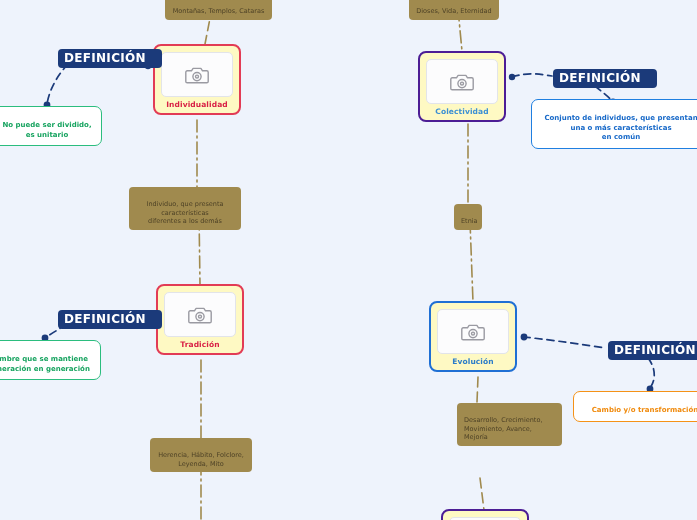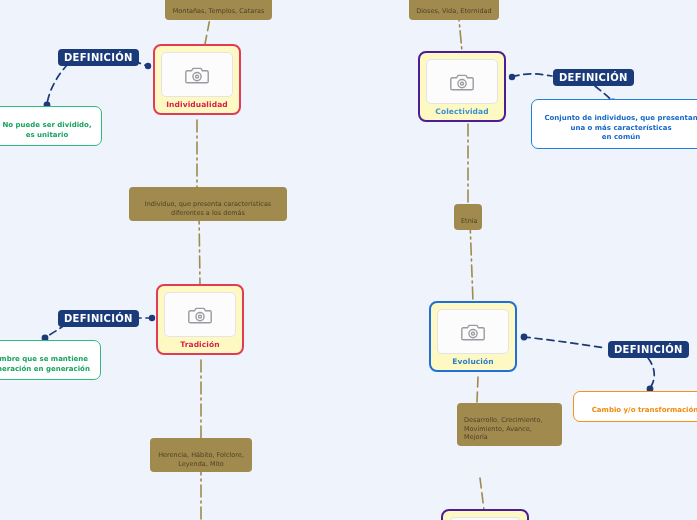--- a/index.html
+++ b/index.html
@@ -66,24 +66,24 @@
   .topic.lblue .tlabel { color: #3b8fd4; }
   .topic.blue  { border: 2px solid #1f6fd4; }
   .topic.blue .tlabel { color: #2b7cc9; }
 
   
   .badge {
     position: absolute;
     box-sizing: border-box;
     background: #1b3a7a;
     color: #ffffff;
-    font-size: 10px;
+    font-size: 12px;
     font-weight: bold;
     letter-spacing: 0.3px;
-    padding: 3px 6px 3px 6px;
+    padding: 3px 16px 3px 6px;
     border-radius: 4px;
     white-space: nowrap;
     line-height: 1.1;
   }
 
   
   .bubble {
     position: absolute;
     box-sizing: border-box;
     background: #ffffff;
@@ -179,21 +179,21 @@
   </svg>
 
   <div class="chip" style="left:165px; top:-6px; width:107px;">
     <span>Montañas, Templos, Cataras</span>
   </div>
 
   <div class="chip" style="left:409px; top:-6px; width:90px;">
     <span>Dioses, Vida, Eternidad</span>
   </div>
 
-  <div class="chip" style="left:129px; top:187px; width:158px;">
+  <div class="chip" style="left:129px; top:187px; width:112px;">
     <span>Individuo, que presenta características
 diferentes a los demás</span>
   </div>
 
   <div class="chip" style="left:454px; top:204px; width:28px;">
     <span>Etnia</span>
   </div>
 
   <div class="chip" style="left:150px; top:438px; width:102px;">
     <span>Herencia, Hábito, Folclore,

